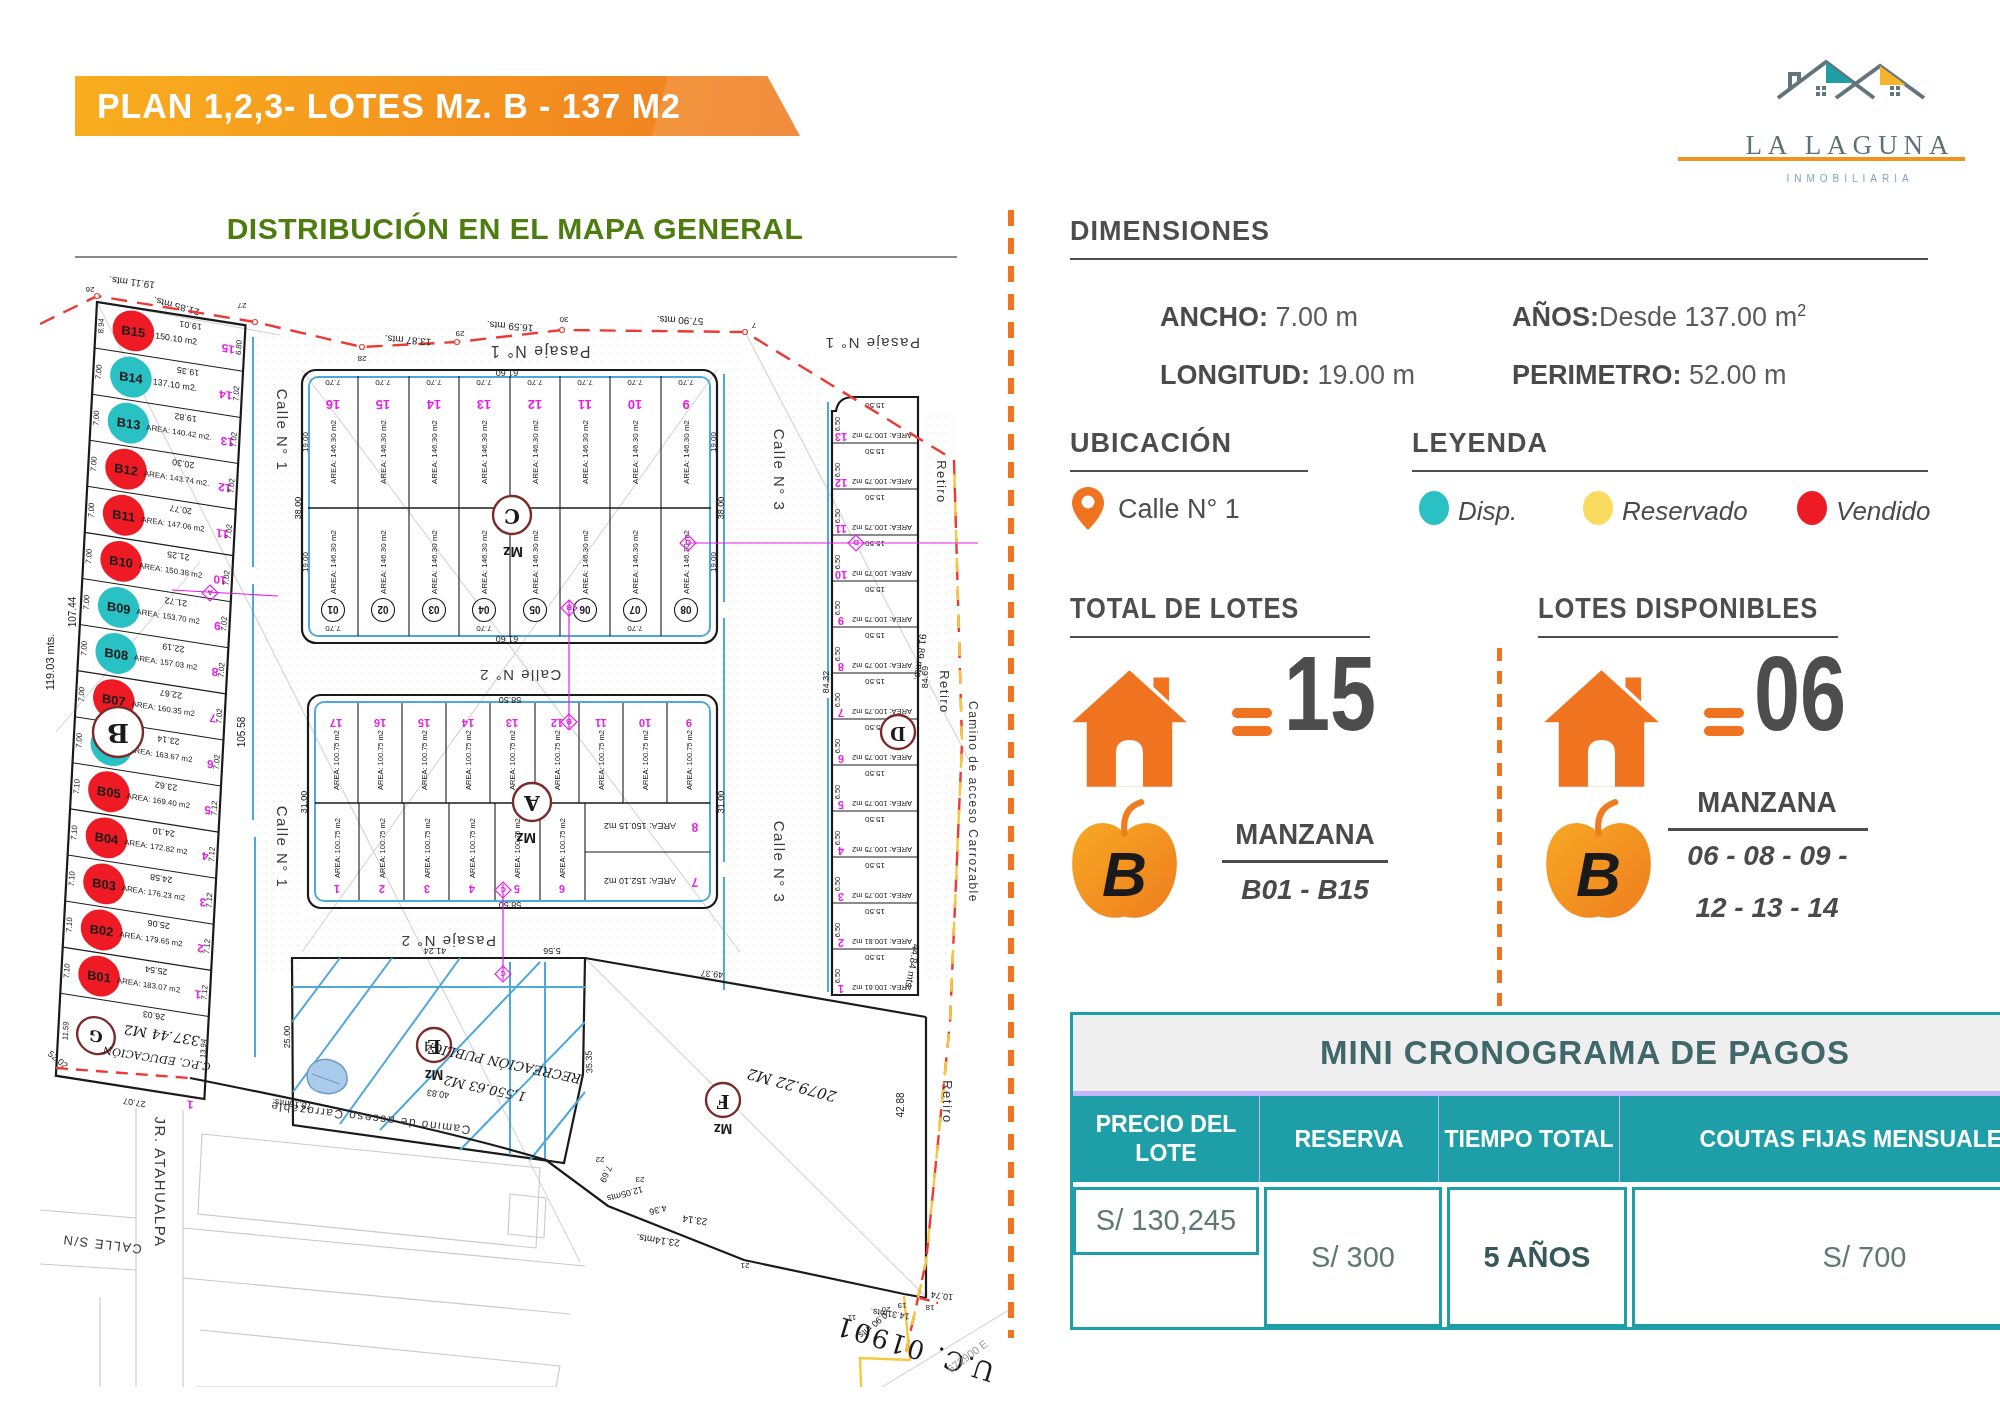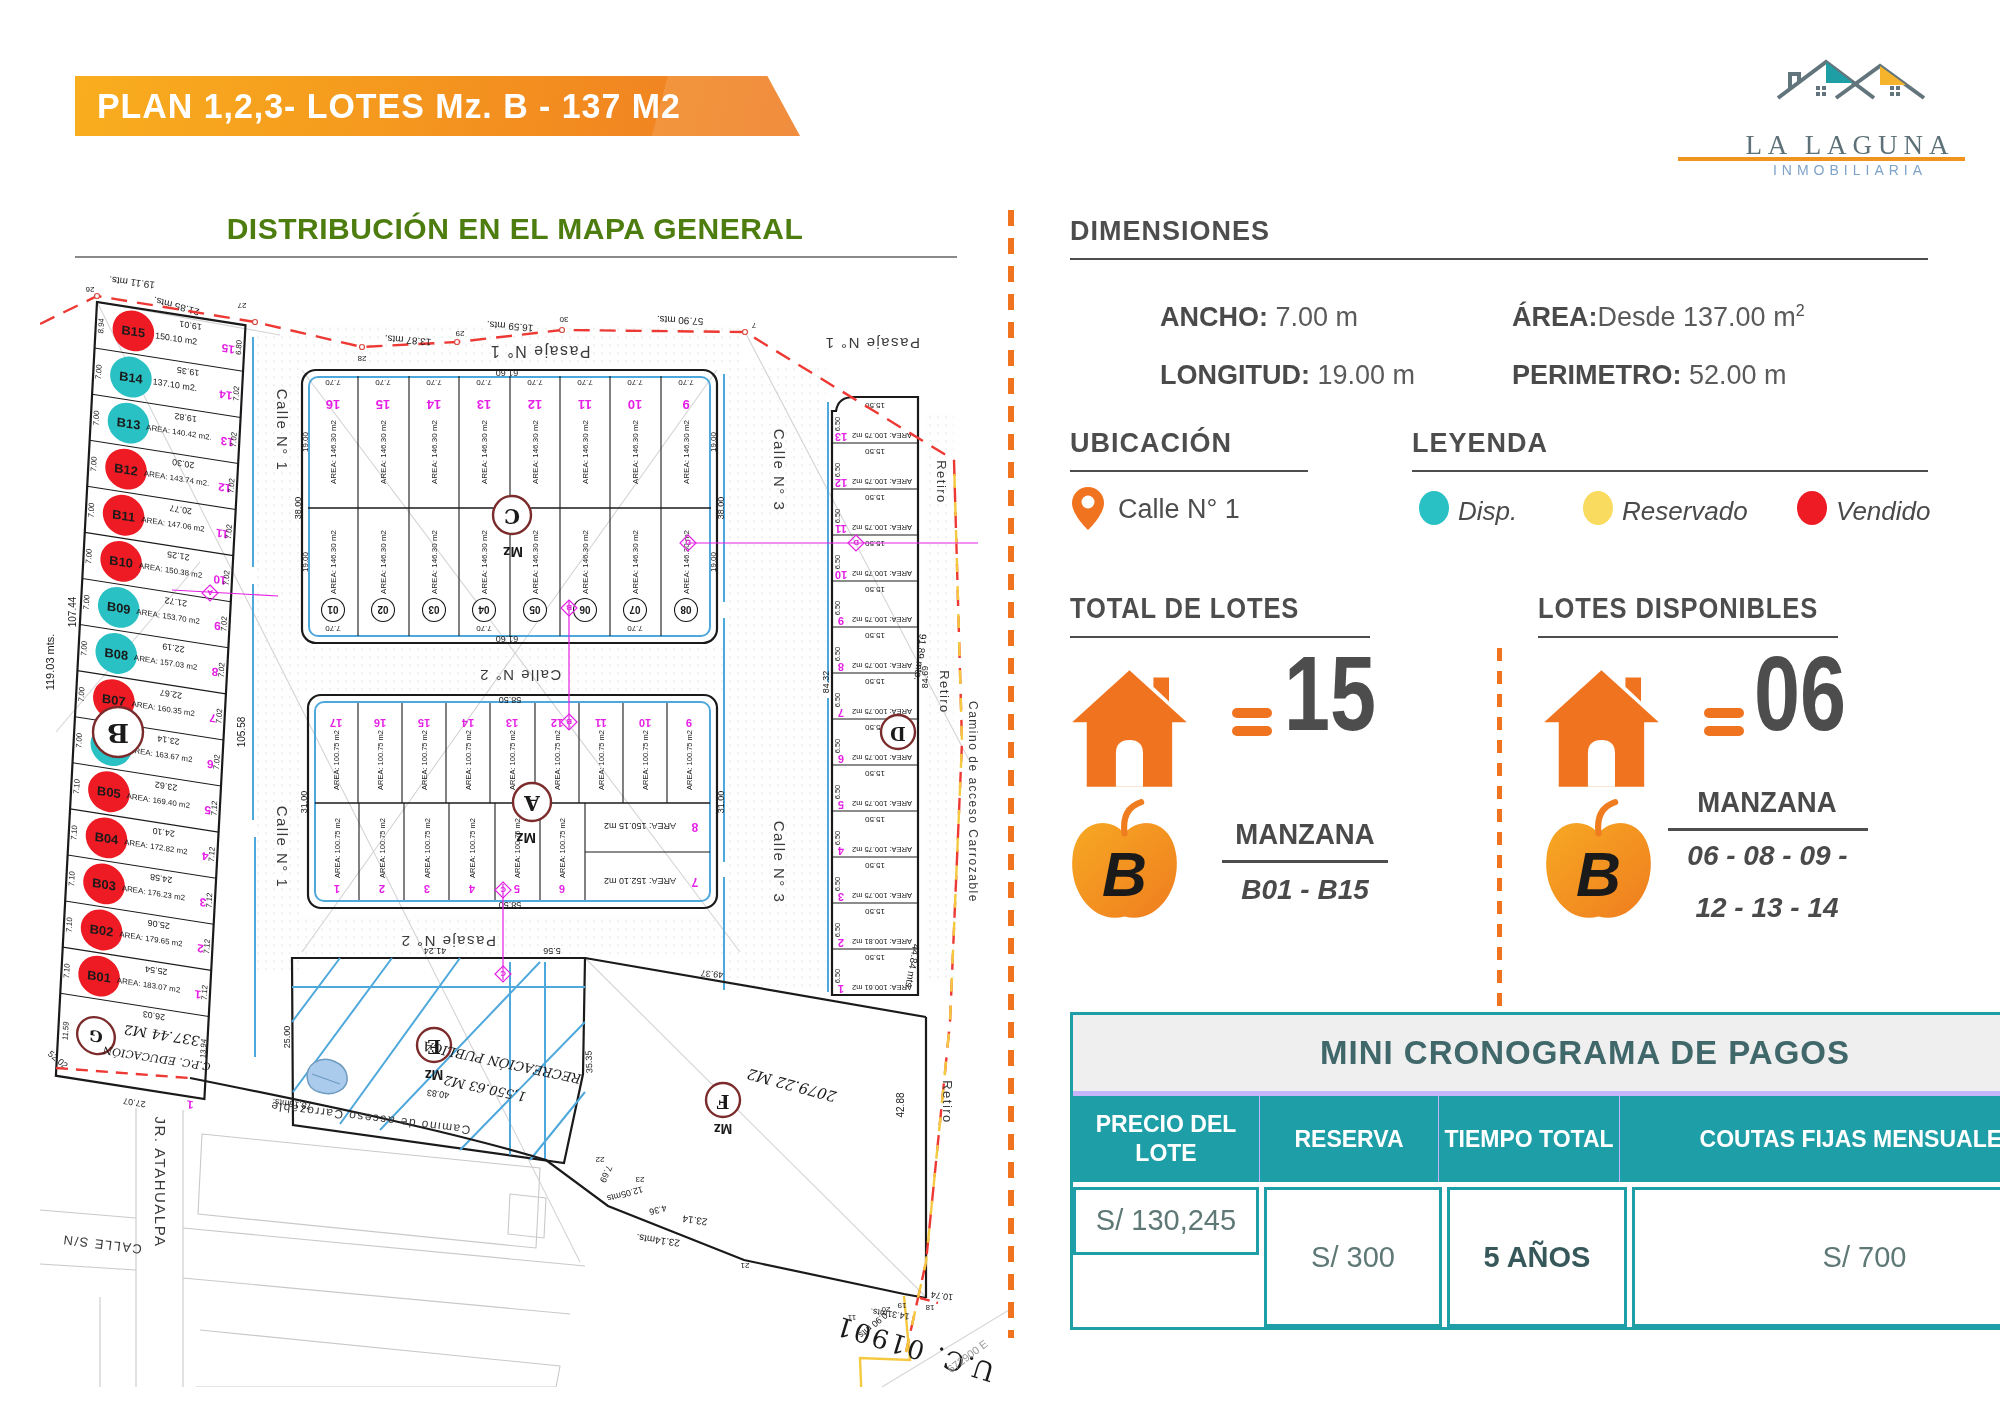--- a/index.html
+++ b/index.html
@@ -7,21 +7,21 @@
   .abs{position:absolute;}
   
   .banner{left:75px;top:76px;width:725px;height:60px;clip-path:polygon(0 0,95.5% 0,100% 100%,0 100%);
     background-image:linear-gradient(285deg,rgba(255,255,255,.12) 0 20%,rgba(255,255,255,0) 20%),
     linear-gradient(100deg,#F9AE1E 0%,#F59A1E 40%,#F28A20 70%,#EE7D24 100%);
     display:flex;align-items:center;padding-left:22px;box-sizing:border-box;}
   .banner h1{margin:0;font-size:35px;font-weight:bold;color:#fff;letter-spacing:1px;transform:scaleX(.97);transform-origin:left;white-space:nowrap;}
   
   .logo{left:1735px;top:48px;width:230px;text-align:center;}
   .logo .lname{font-family:"Liberation Serif",serif;font-size:27px;letter-spacing:6px;color:#5E7178;margin-top:20px;}
-  .logo .lsub{font-size:14px;letter-spacing:5px;color:#7FA3C8;margin-top:1px;}
+  .logo .lsub{font-size:10px;letter-spacing:5px;color:#7FA3C8;margin-top:12px;}
   .logo-rule{left:1678px;top:157px;width:287px;height:4px;background:#F0931F;}
   
   .h1g{font-size:27px;font-weight:bold;color:#4d4d4d;letter-spacing:1px;}
   .rule{background:#4d4d4d;height:2px;}
   .squish{display:inline-block;transform:scaleX(.88);transform-origin:left;white-space:nowrap;}
   .spec{font-size:27px;white-space:nowrap;}
   .spec b{color:#4a4a4a;}
   .spec span{color:#5a5a5a;}
   .leg-label{font-size:26px;font-style:italic;color:#4a4a4a;}
   .bignum{font-size:106px;font-weight:bold;color:#4d4d4d;transform:scaleX(.78);transform-origin:left;line-height:1;}
@@ -646,21 +646,21 @@
       </g>
   </g>
 </svg>
 
 <div class="abs dash-v" style="left:1008px;top:210px;width:6px;height:1128px"></div>
 
 <div class="abs h1g" style="left:1070px;top:216px">DIMENSIONES</div>
 <div class="abs rule" style="left:1070px;top:258px;width:858px"></div>
 
 <div class="abs spec" style="left:1160px;top:302px"><b>ANCHO:</b> <span>7.00 m</span></div>
-<div class="abs spec" style="left:1512px;top:302px"><b>ÁREA:</b><span>Desde  137.00 m</span><sup style="font-size:16px">2</sup></div>
+<div class="abs spec" style="left:1512px;top:302px"><b>AÑOS:</b><span>Desde  137.00 m</span><sup style="font-size:16px">2</sup></div>
 <div class="abs spec" style="left:1160px;top:360px"><b>LONGITUD:</b> <span>19.00 m</span></div>
 <div class="abs spec" style="left:1512px;top:360px"><b>PERIMETRO:</b> <span>52.00 m</span></div>
 
 <div class="abs h1g" style="left:1070px;top:428px">UBICACIÓN</div>
 <div class="abs rule" style="left:1070px;top:470px;width:238px"></div>
 <svg class="abs" style="left:1072px;top:487px" width="32" height="44" viewBox="0 0 32 44">
   <path d="M16 0 C7 0 0 7 0 16 C0 28 16 43 16 43 C16 43 32 28 32 16 C32 7 25 0 16 0 Z" fill="#F0731F"></path>
   <circle cx="16" cy="15" r="6.5" fill="#fff"></circle>
 </svg>
 <div class="abs spec" style="left:1118px;top:494px">Calle N° 1</div>

